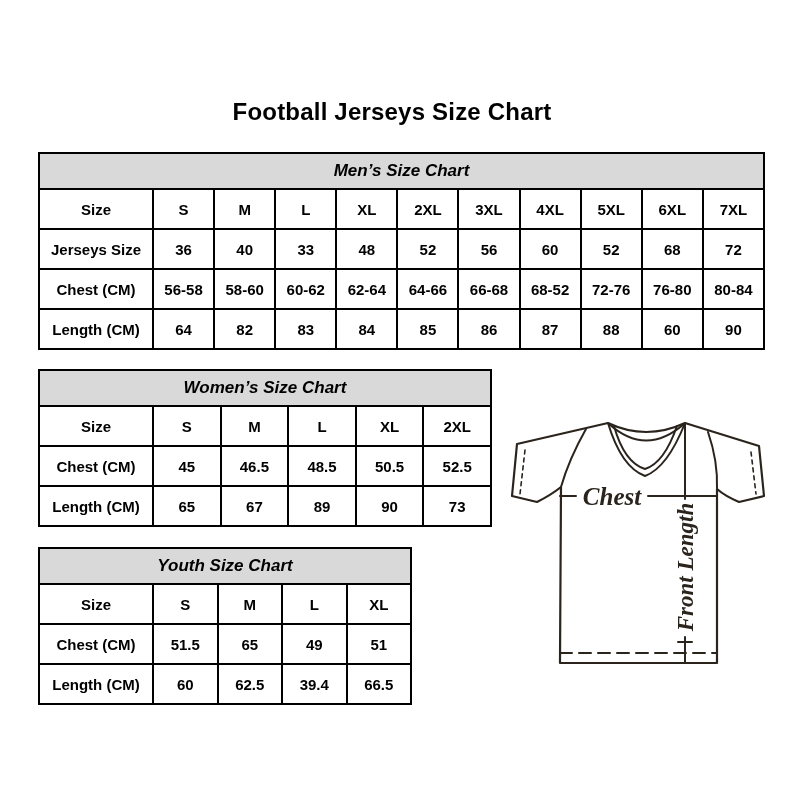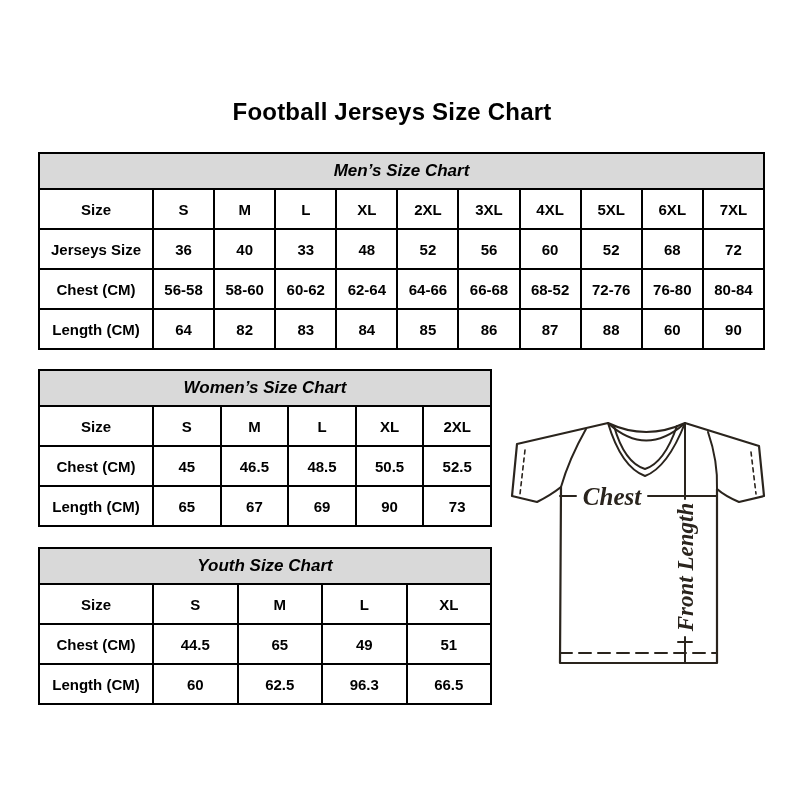--- a/index.html
+++ b/index.html
@@ -18,21 +18,21 @@
   }
   .size-table td{
     border:2px solid #000;text-align:center;vertical-align:middle;
     font-size:15px;font-weight:700;padding:0;overflow:hidden;white-space:nowrap;
   }
   .size-table tr{height:40px;}
   .size-table tr.header-row{height:36px;}
   .size-table td.header-cell{background:#d9d9d9;font-size:17px;font-style:italic;}
   #men-table{left:38px;top:152px;width:727px;}
   #women-table{left:38px;top:369px;width:454px;}
-  #youth-table{left:38px;top:547px;width:454px;}
+  #youth-table{left:38px;top:547px;width:374px;}
   #jersey{position:absolute;left:506px;top:415px;width:264px;height:256px;}
   #jersey .dim-text{
     font-family:"Liberation Serif",serif;font-style:italic;font-weight:700;
   }
 </style>
 </head>
 <body>
 
 <div id="page">
 
@@ -137,21 +137,21 @@
           <td>45</td>
           <td>46.5</td>
           <td>48.5</td>
           <td>50.5</td>
           <td>52.5</td>
         </tr>
         <tr>
           <td>Length (CM)</td>
           <td>65</td>
           <td>67</td>
-          <td>69</td>
+          <td>89</td>
           <td>90</td>
           <td>73</td>
         </tr>
       </tbody>
     </table>
 
   <table id="youth-table" class="size-table">
       <colgroup>
         <col style="width: 114px;">
         <col>
@@ -165,30 +165,30 @@
         </tr>
         <tr>
           <td>Size</td>
           <td>S</td>
           <td>M</td>
           <td>L</td>
           <td>XL</td>
         </tr>
         <tr>
           <td>Chest (CM)</td>
-          <td>44.5</td>
+          <td>51.5</td>
           <td>65</td>
           <td>49</td>
           <td>51</td>
         </tr>
         <tr>
           <td>Length (CM)</td>
           <td>60</td>
           <td>62.5</td>
-          <td>96.3</td>
+          <td>39.4</td>
           <td>66.5</td>
         </tr>
       </tbody>
     </table>
 
   <svg id="jersey" viewBox="0 0 264 256" xmlns="http://www.w3.org/2000/svg">
     <g stroke="#2a241d" fill="none" stroke-linejoin="round" stroke-linecap="round">
 
       <path fill="#ffffff" stroke-width="2.2" d="M102,8 L11,29 L6,81 L31,87 Q45,80 55,72 L54,248 L211,248 L211,74 Q219,81 233,87 L258,81 L253,31 L179,8 Q140,26 102,8 Z"></path>
 

